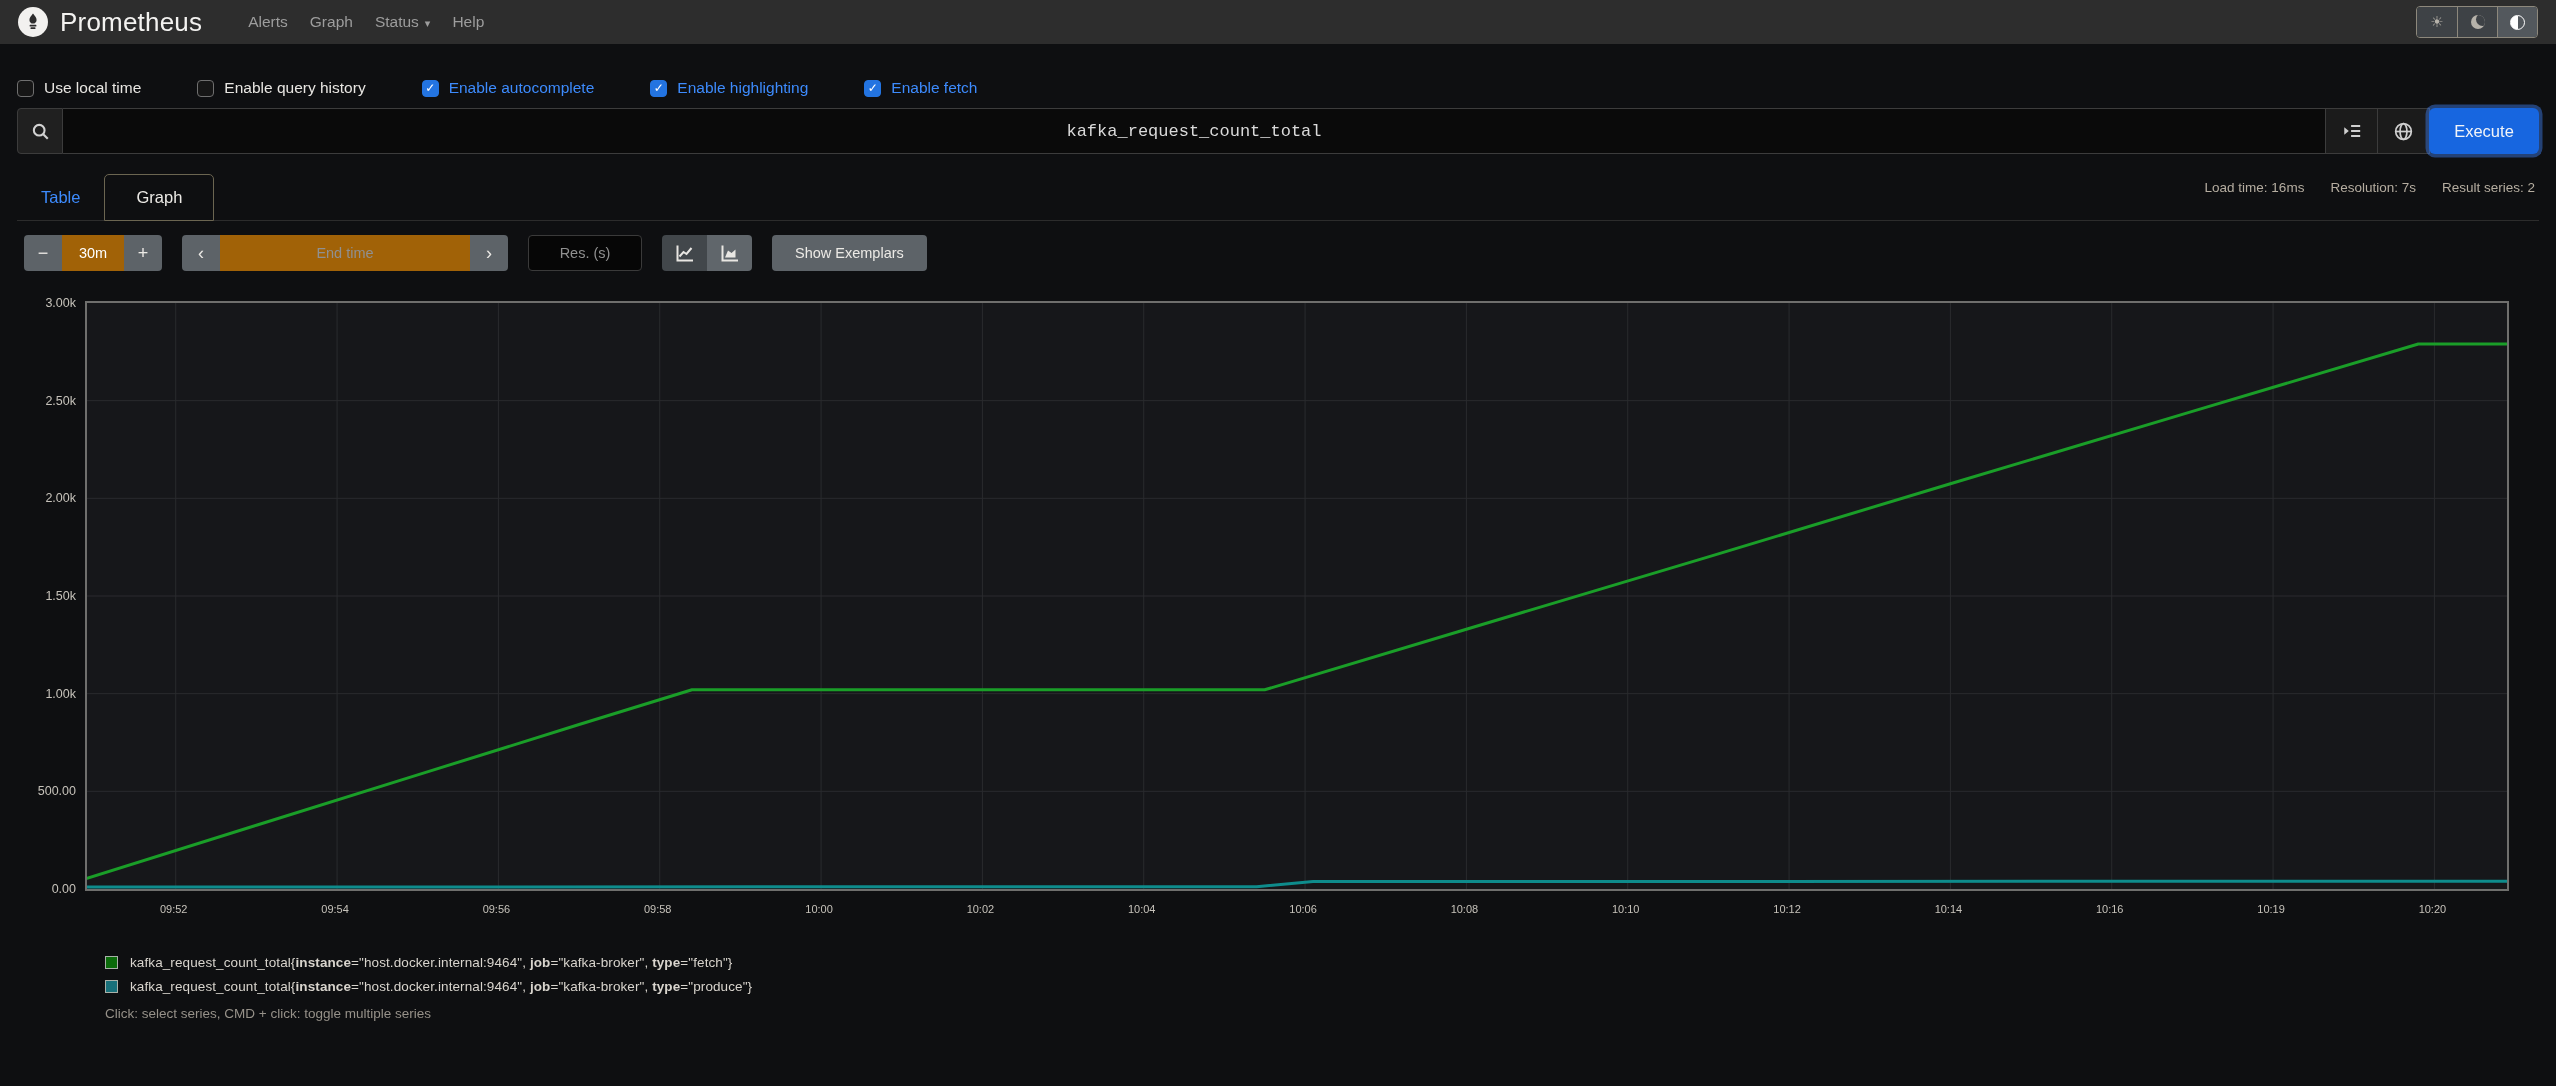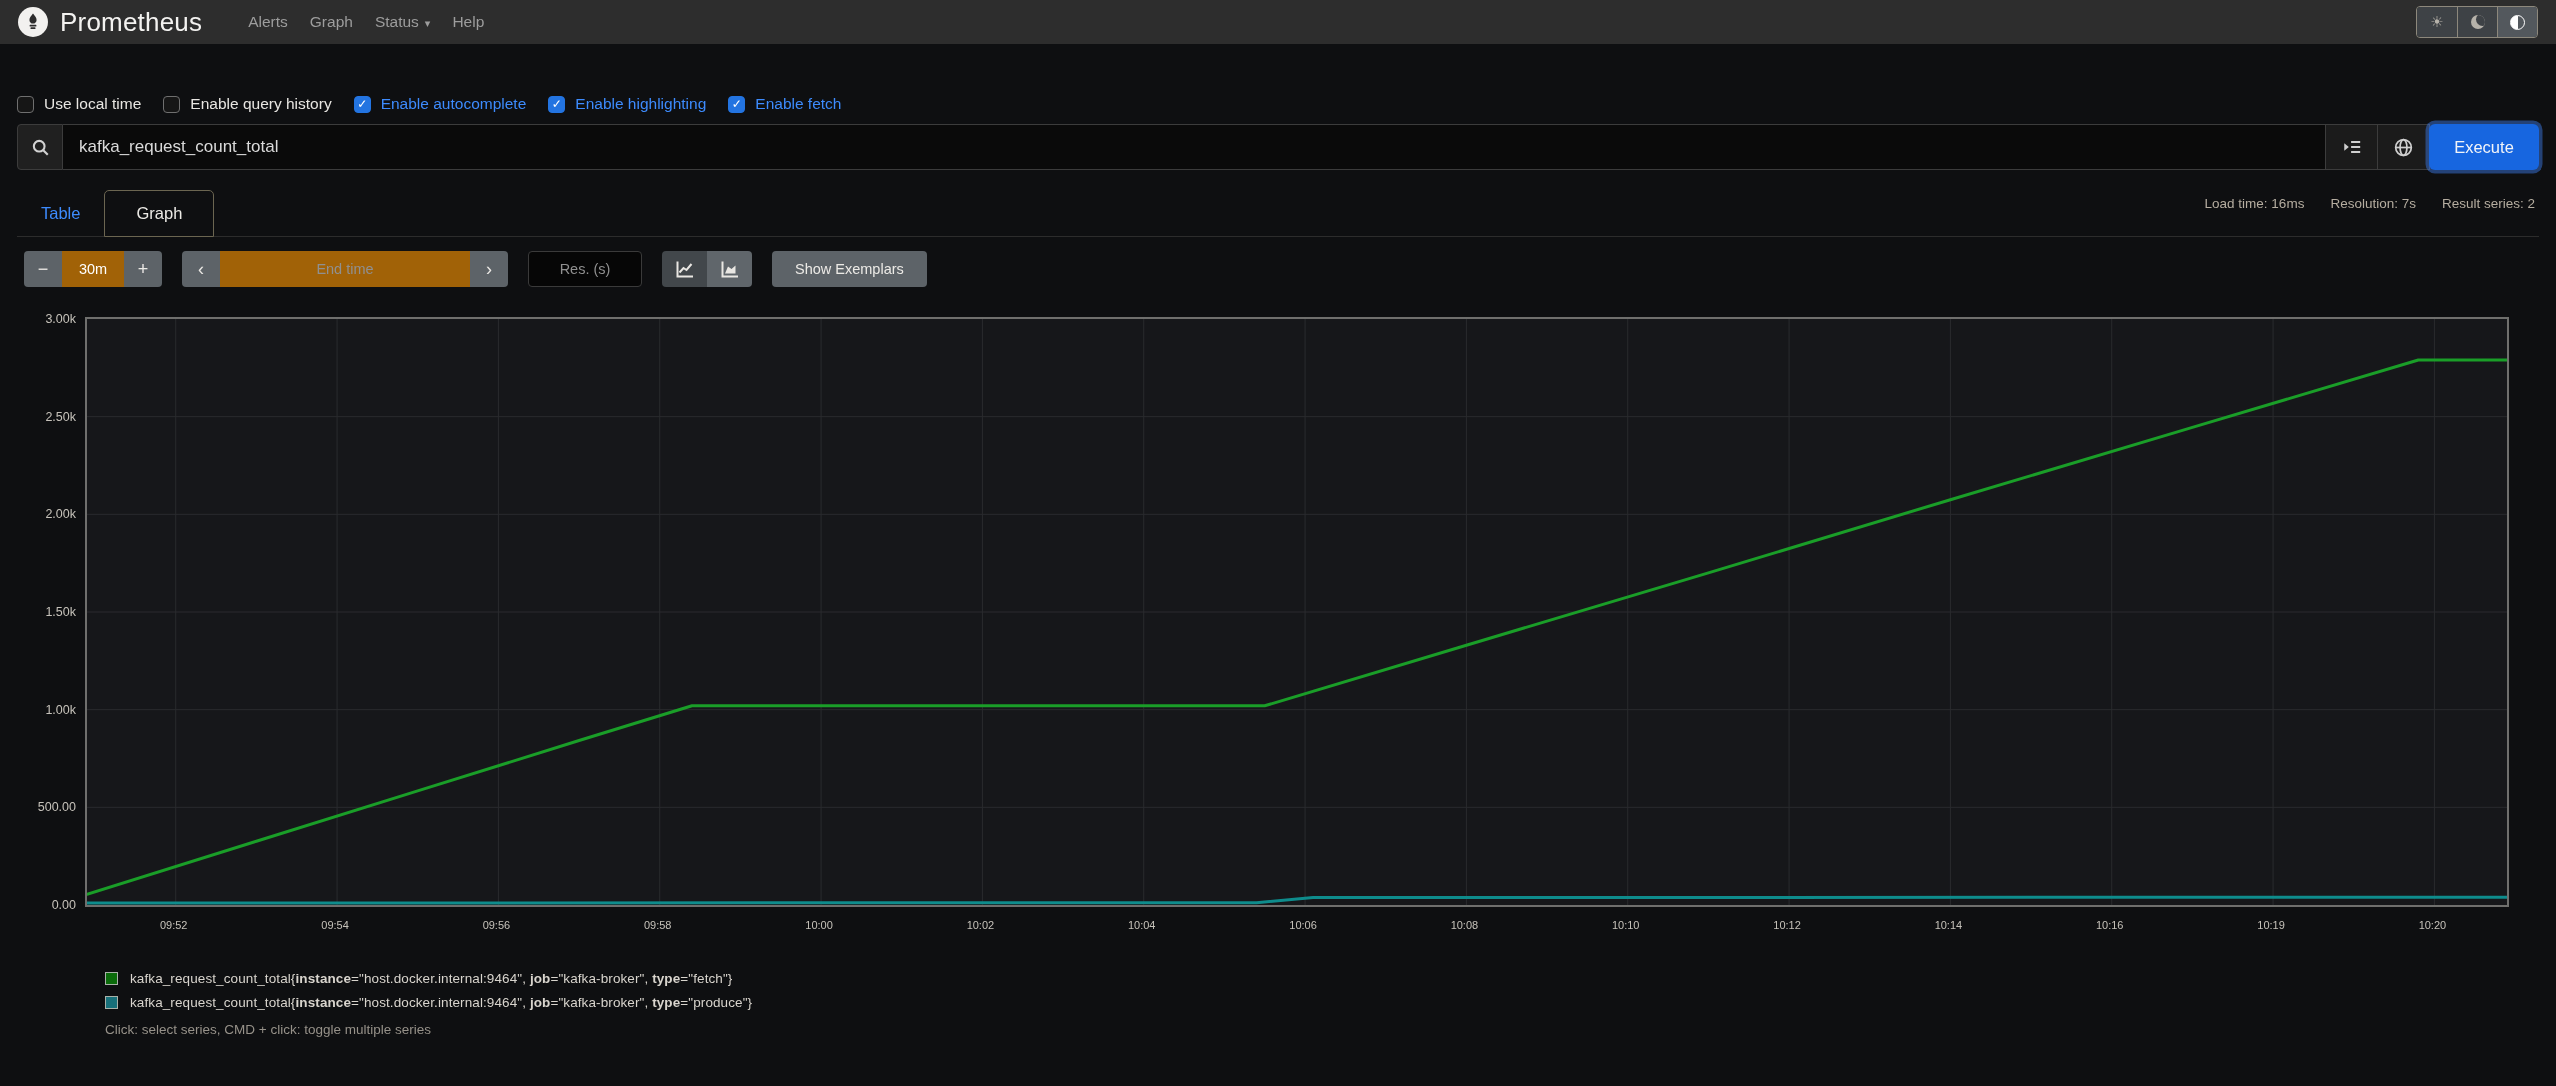--- a/index.html
+++ b/index.html
@@ -35,43 +35,43 @@
     color:#b6b2aa; display:flex; align-items:center; justify-content:center;
     font-size:15px; cursor:pointer; border-left:1px solid #8d887c;
   }
   .theme-btn:first-child { border-left:none; }
   .theme-btn.active { background:#53585d; color:#ffffff; }
   .moon-shape { position:relative; width:14px; height:14px; border-radius:50%; background:currentColor; overflow:hidden; }
   .moon-shape::after { content:""; position:absolute; left:5px; top:-2px; width:13px; height:13px; border-radius:50%; background:#3e4246; }
   .half-shape { width:15px; height:15px; border-radius:50%; border:1.5px solid currentColor;
     background:linear-gradient(90deg, currentColor 0 50%, transparent 50% 100%); }
   
-  .options { display:flex; align-items:center; gap:22px; padding:36px 0 0 17px; height:52px;margin-top:16px; }
+  .options { display:flex; align-items:center; gap:56px; padding:36px 0 0 17px; height:52px; }
   .checkbox { display:flex; align-items:center; gap:10px; cursor:pointer; }
   .box {
     width:17px; height:17px; border-radius:4px;
     border:1px solid #6f6f6f; background:#161616;
     display:flex; align-items:center; justify-content:center;
   }
   .tick { display:none; color:#fff; font-size:12px; line-height:1; position:relative; top:-0.5px; }
   .checkbox.checked .box { background:#2374e1; border-color:#2374e1; }
   .checkbox.checked .tick { display:block; }
   .cb-label { font-size:15.5px; color:#e8e6e2; }
   .checkbox.checked .cb-label { color:#3d8bfd; }
   
   .query-row { display:flex; margin:12px 17px 0 17px; height:46px; }
   .q-addon {
     width:46px; background:#202020; border:1px solid #3c3c3c;
     border-radius:4px 0 0 4px; display:flex; align-items:center; justify-content:center;
     color:#d2d2d2;
   }
   .q-input {
     flex:1; background:#0a0a0a; border:1px solid #3c3c3c; border-left:none;
-    color:#dadada; font-family:Liberation Sans, sans-serif; font-size:17px;
-    padding:0 16px; outline:none;
+    color:#dadada; font-family:Liberation Mono, monospace; font-size:17px;
+    padding:0 16px; outline:none;text-align:center;
   }
   .q-iconbtn {
     width:52px; background:#1b1b1b; border:1px solid #3c3c3c; border-left:none;
     color:#cfcfcf; display:flex; align-items:center; justify-content:center; cursor:pointer;
   }
   .execute {
     width:110px; margin-left:-1px; border:none; border-radius:6px;
     background:#1766e0; color:#f2f4f8; font-size:16.5px; cursor:pointer;
     box-shadow:0 0 0 3.5px rgba(64,128,245,.45); position:relative; z-index:2;
     font-family:"Liberation Sans", sans-serif;

